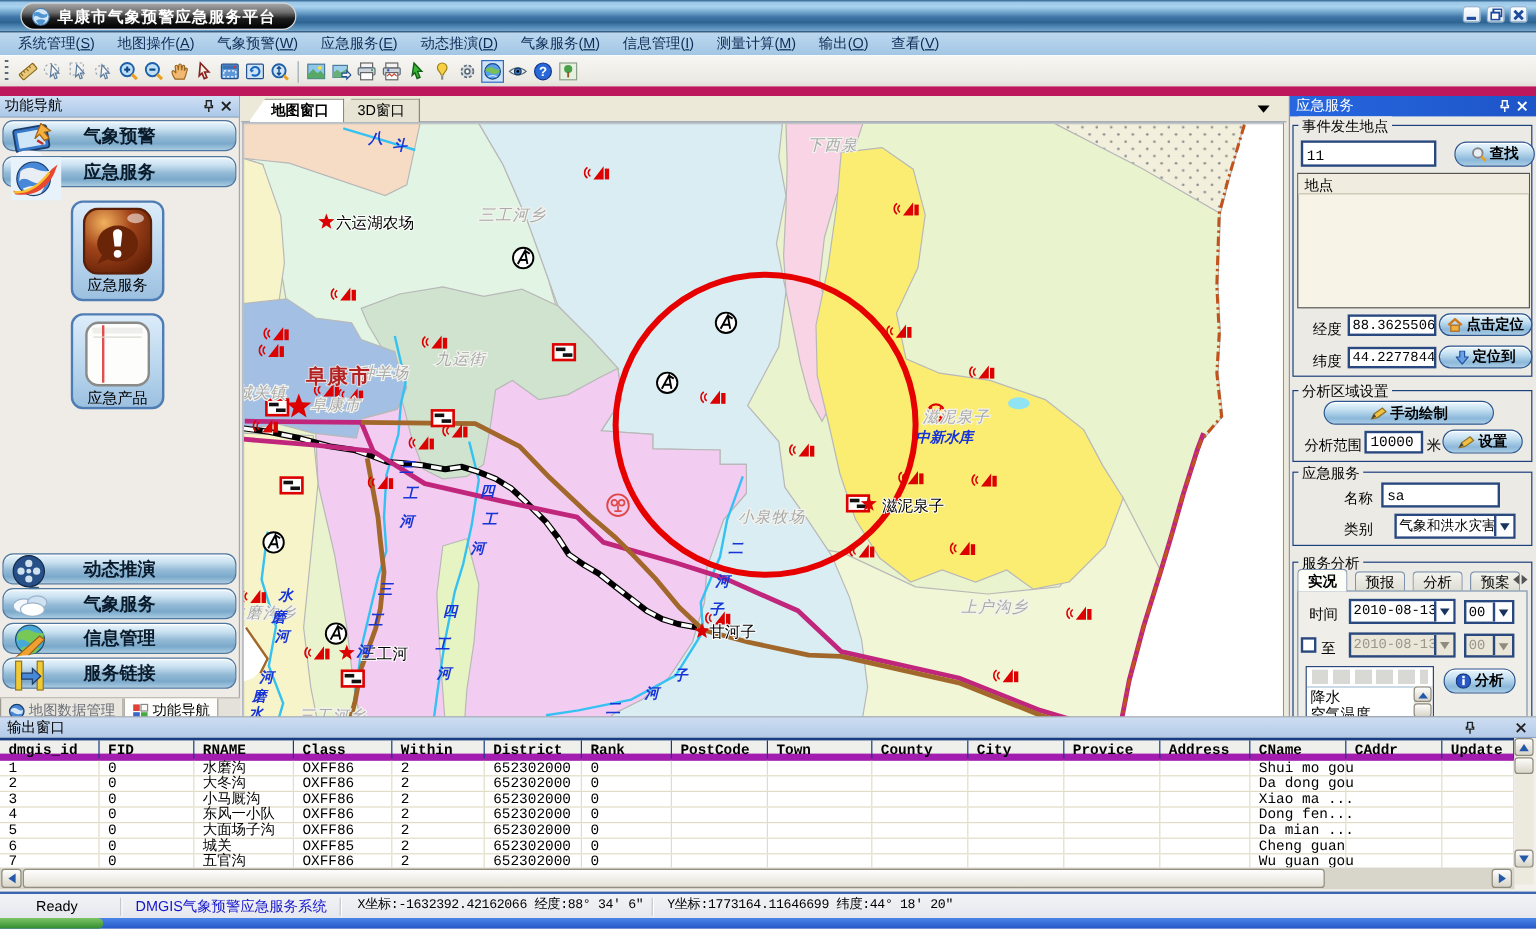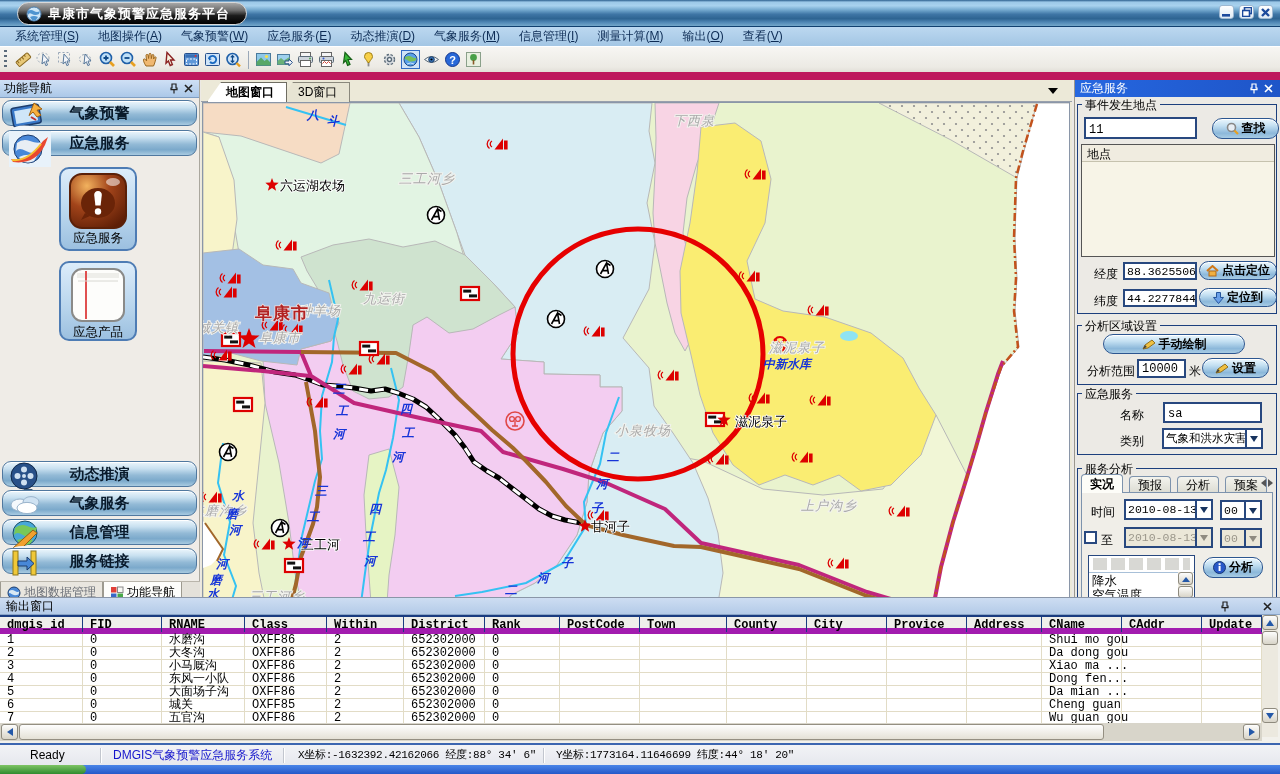--- a/index.html
+++ b/index.html
@@ -827,21 +827,21 @@
         <path d="M1,10 L3,6 L10,1 L13,4 L6,9 Z" fill="#f0c040" stroke="#907020"></path>
         <path d="M1,10 L3,6 L4.8,8 Z" fill="#404040"></path>
       </svg>
       <span>设置</span>
     </button>
 
     <div class="gbox" style="left:2px; top:313px; width:200px; height:62px;">
       <span class="gbox-title">应急服务</span>
     </div>
     <div class="rp-label" style="left:45px; top:327px;">名称</div>
-    <div class="rp-input" style="left:88px; top:322px; width:99px; height:21px;">
+    <div class="rp-input" style="left:76px; top:322px; width:99px; height:21px;">
       <span>sa</span>
     </div>
     <div class="rp-label" style="left:45px; top:353px;">类别</div>
     <div class="combo" style="left:87px; top:348px; width:101px; height:21px;">
       <span class="val">气象和洪水灾害</span>
       <span class="arrow">
           <i></i>
         </span>
     </div>
 

